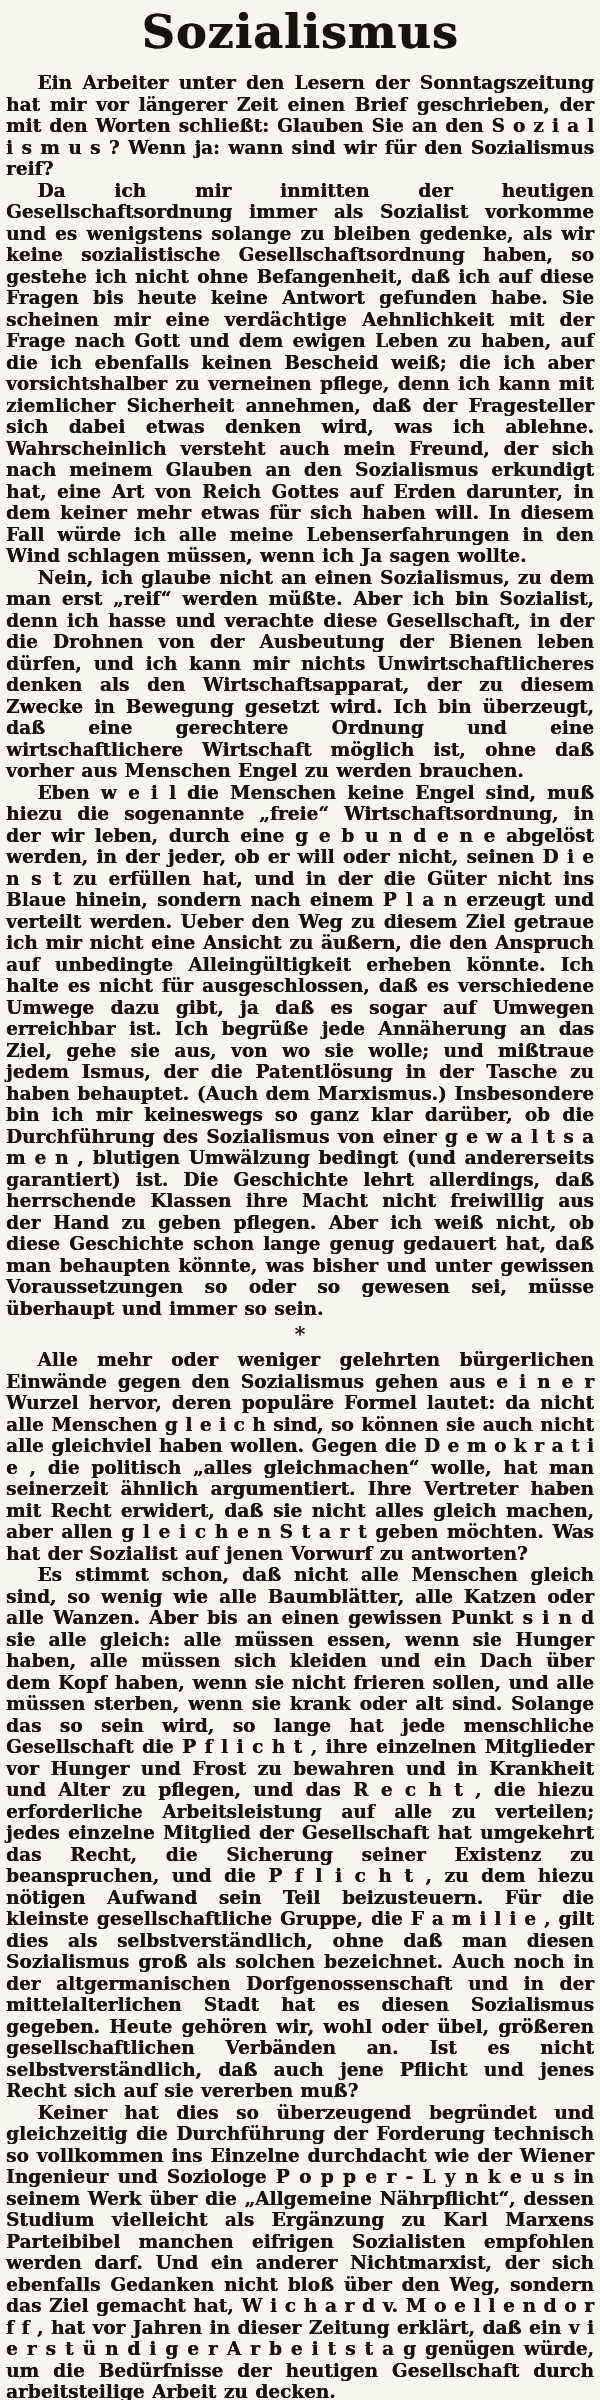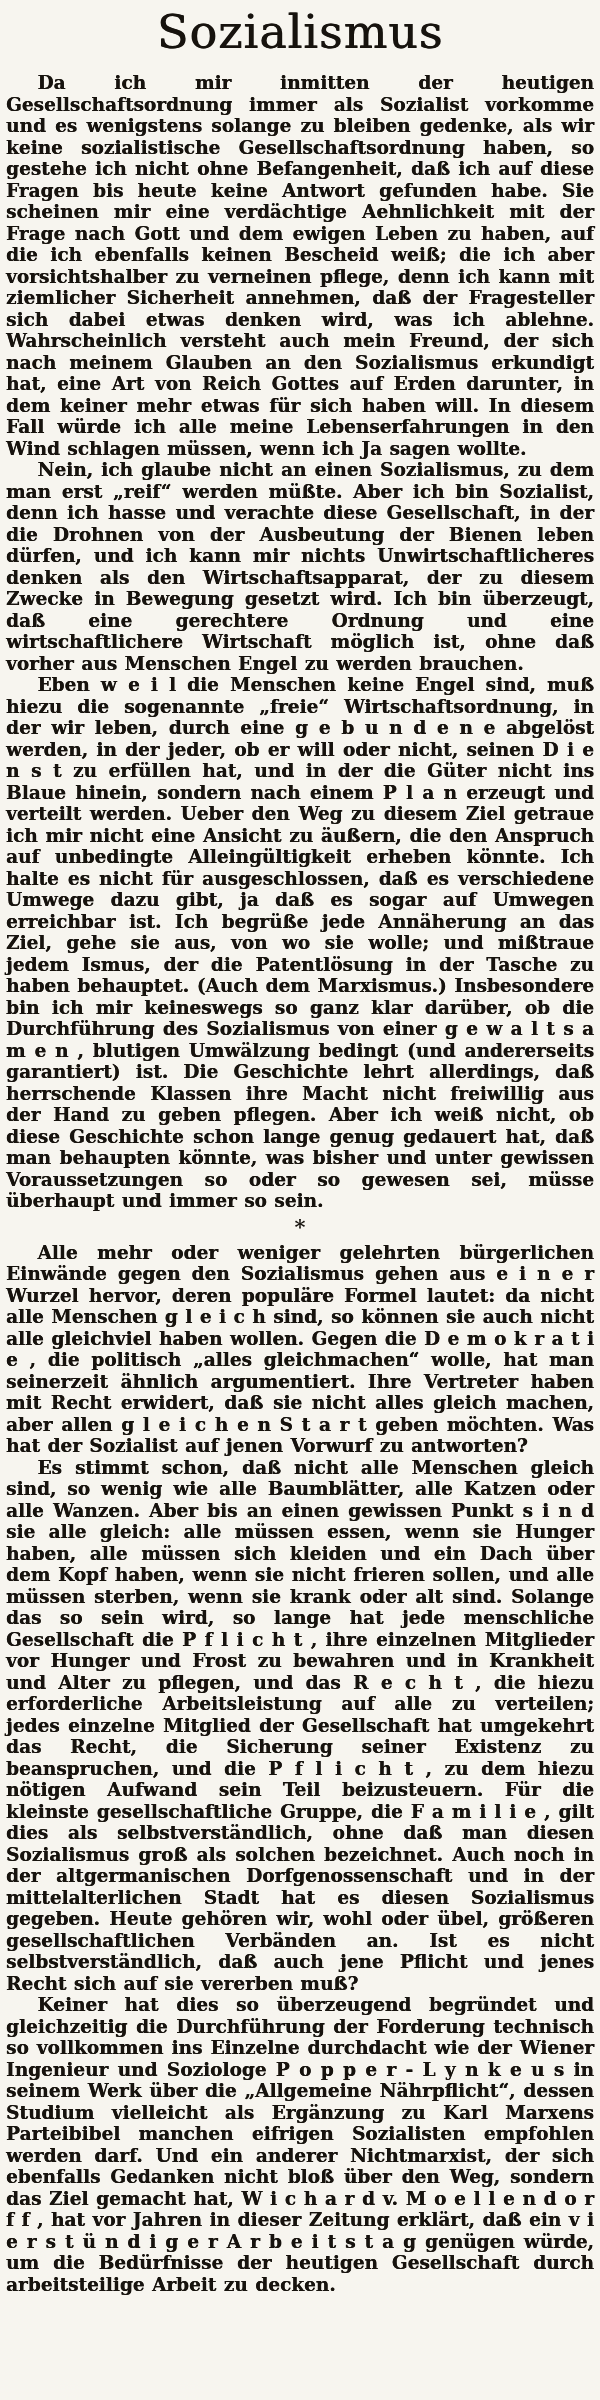--- a/index.html
+++ b/index.html
@@ -17,21 +17,21 @@
     padding: 4px 6px 12px 6px;
     background: #f7f5ef;
     color: #17130e;
     font-family: "DejaVu Serif", "Liberation Serif", serif;
   }
   .title {
     margin: 2px 0 14px 0;
     text-align: center;
     font-size: 46px;
     line-height: 52px;
-    font-weight: normal;
+    font-weight: bold;
     letter-spacing: 1px;
     text-shadow: 0.8px 0 0 currentColor;
   }
   .body-col {
     width: 100%;
   }
   .para {
     margin: 0;
     font-size: 18.5px;
     line-height: 21.5px;
@@ -48,20 +48,21 @@
     font-weight: bold;
   }
 </style>
 </head>
 <body>
 
 <div class="sheet">
   <h1 class="title">Sozialismus</h1>
 
   <div class="body-col">
+      <p class="para">Ein Arbeiter unter den Lesern der Sonntagszeitung hat mir vor längerer Zeit einen Brief geschrieben, der mit den Worten schließt: Glauben Sie an den S o z i a l i s m u s ? Wenn ja: wann sind wir für den Sozialismus reif?</p>
       <p class="para">Da ich mir inmitten der heutigen Gesellschaftsordnung immer als Sozialist vorkomme und es wenigstens solange zu bleiben gedenke, als wir keine sozialistische Gesellschaftsordnung haben, so gestehe ich nicht ohne Befangenheit, daß ich auf diese Fragen bis heute keine Antwort gefunden habe. Sie scheinen mir eine verdächtige Aehnlichkeit mit der Frage nach Gott und dem ewigen Leben zu haben, auf die ich ebenfalls keinen Bescheid weiß; die ich aber vorsichtshalber zu verneinen pflege, denn ich kann mit ziemlicher Sicherheit annehmen, daß der Fragesteller sich dabei etwas denken wird, was ich ablehne. Wahrscheinlich versteht auch mein Freund, der sich nach meinem Glauben an den Sozialismus erkundigt hat, eine Art von Reich Gottes auf Erden darunter, in dem keiner mehr etwas für sich haben will. In diesem Fall würde ich alle meine Lebenserfahrungen in den Wind schlagen müssen, wenn ich Ja sagen wollte.</p>
       <p class="para">Nein, ich glaube nicht an einen Sozialismus, zu dem man erst „reif“ werden müßte. Aber ich bin Sozialist, denn ich hasse und verachte diese Gesellschaft, in der die Drohnen von der Ausbeutung der Bienen leben dürfen, und ich kann mir nichts Unwirtschaftlicheres denken als den Wirtschaftsapparat, der zu diesem Zwecke in Bewegung gesetzt wird. Ich bin überzeugt, daß eine gerechtere Ordnung und eine wirtschaftlichere Wirtschaft möglich ist, ohne daß vorher aus Menschen Engel zu werden brauchen.</p>
       <p class="para">Eben w e i l die Menschen keine Engel sind, muß hiezu die sogenannte „freie“ Wirtschaftsordnung, in der wir leben, durch eine g e b u n d e n e abgelöst werden, in der jeder, ob er will oder nicht, seinen D i e n s t zu erfüllen hat, und in der die Güter nicht ins Blaue hinein, sondern nach einem P l a n erzeugt und verteilt werden. Ueber den Weg zu diesem Ziel getraue ich mir nicht eine Ansicht zu äußern, die den Anspruch auf unbedingte Alleingültigkeit erheben könnte. Ich halte es nicht für ausgeschlossen, daß es verschiedene Umwege dazu gibt, ja daß es sogar auf Umwegen erreichbar ist. Ich begrüße jede Annäherung an das Ziel, gehe sie aus, von wo sie wolle; und mißtraue jedem Ismus, der die Patentlösung in der Tasche zu haben behauptet. (Auch dem Marxismus.) Insbesondere bin ich mir keineswegs so ganz klar darüber, ob die Durchführung des Sozialismus von einer g e w a l t s a m e n , blutigen Umwälzung bedingt (und andererseits garantiert) ist. Die Geschichte lehrt allerdings, daß herrschende Klassen ihre Macht nicht freiwillig aus der Hand zu geben pflegen. Aber ich weiß nicht, ob diese Geschichte schon lange genug gedauert hat, daß man behaupten könnte, was bisher und unter gewissen Voraussetzungen so oder so gewesen sei, müsse überhaupt und immer so sein.</p>
       <div class="sep">*</div>
       <p class="para">Alle mehr oder weniger gelehrten bürgerlichen Einwände gegen den Sozialismus gehen aus e i n e r Wurzel hervor, deren populäre Formel lautet: da nicht alle Menschen g l e i c h sind, so können sie auch nicht alle gleichviel haben wollen. Gegen die D e m o k r a t i e , die politisch „alles gleichmachen“ wolle, hat man seinerzeit ähnlich argumentiert. Ihre Vertreter haben mit Recht erwidert, daß sie nicht alles gleich machen, aber allen g l e i c h e n  S t a r t geben möchten. Was hat der Sozialist auf jenen Vorwurf zu antworten?</p>
       <p class="para">Es stimmt schon, daß nicht alle Menschen gleich sind, so wenig wie alle Baumblätter, alle Katzen oder alle Wanzen. Aber bis an einen gewissen Punkt s i n d sie alle gleich: alle müssen essen, wenn sie Hunger haben, alle müssen sich kleiden und ein Dach über dem Kopf haben, wenn sie nicht frieren sollen, und alle müssen sterben, wenn sie krank oder alt sind. Solange das so sein wird, so lange hat jede menschliche Gesellschaft die P f l i c h t , ihre einzelnen Mitglieder vor Hunger und Frost zu bewahren und in Krankheit und Alter zu pflegen, und das R e c h t , die hiezu erforderliche Arbeitsleistung auf alle zu verteilen; jedes einzelne Mitglied der Gesellschaft hat umgekehrt das Recht, die Sicherung seiner Existenz zu beanspruchen, und die P f l i c h t , zu dem hiezu nötigen Aufwand sein Teil beizusteuern. Für die kleinste gesellschaftliche Gruppe, die F a m i l i e , gilt dies als selbstverständlich, ohne daß man diesen Sozialismus groß als solchen bezeichnet. Auch noch in der altgermanischen Dorfgenossenschaft und in der mittelalterlichen Stadt hat es diesen Sozialismus gegeben. Heute gehören wir, wohl oder übel, größeren gesellschaftlichen Verbänden an. Ist es nicht selbstverständlich, daß auch jene Pflicht und jenes Recht sich auf sie vererben muß?</p>
       <p class="para">Keiner hat dies so überzeugend begründet und gleichzeitig die Durchführung der Forderung technisch so vollkommen ins Einzelne durchdacht wie der Wiener Ingenieur und Soziologe P o p p e r - L y n k e u s in seinem Werk über die „Allgemeine Nährpflicht“, dessen Studium vielleicht als Ergänzung zu Karl Marxens Parteibibel manchen eifrigen Sozialisten empfohlen werden darf. Und ein anderer Nichtmarxist, der sich ebenfalls Gedanken nicht bloß über den Weg, sondern das Ziel gemacht hat, W i c h a r d  v.  M o e l l e n d o r f f , hat vor Jahren in dieser Zeitung erklärt, daß ein v i e r s t ü n d i g e r  A r b e i t s t a g genügen würde, um die Bedürfnisse der heutigen Gesellschaft durch arbeitsteilige Arbeit zu decken.</p>
     </div>
 
 </div>

